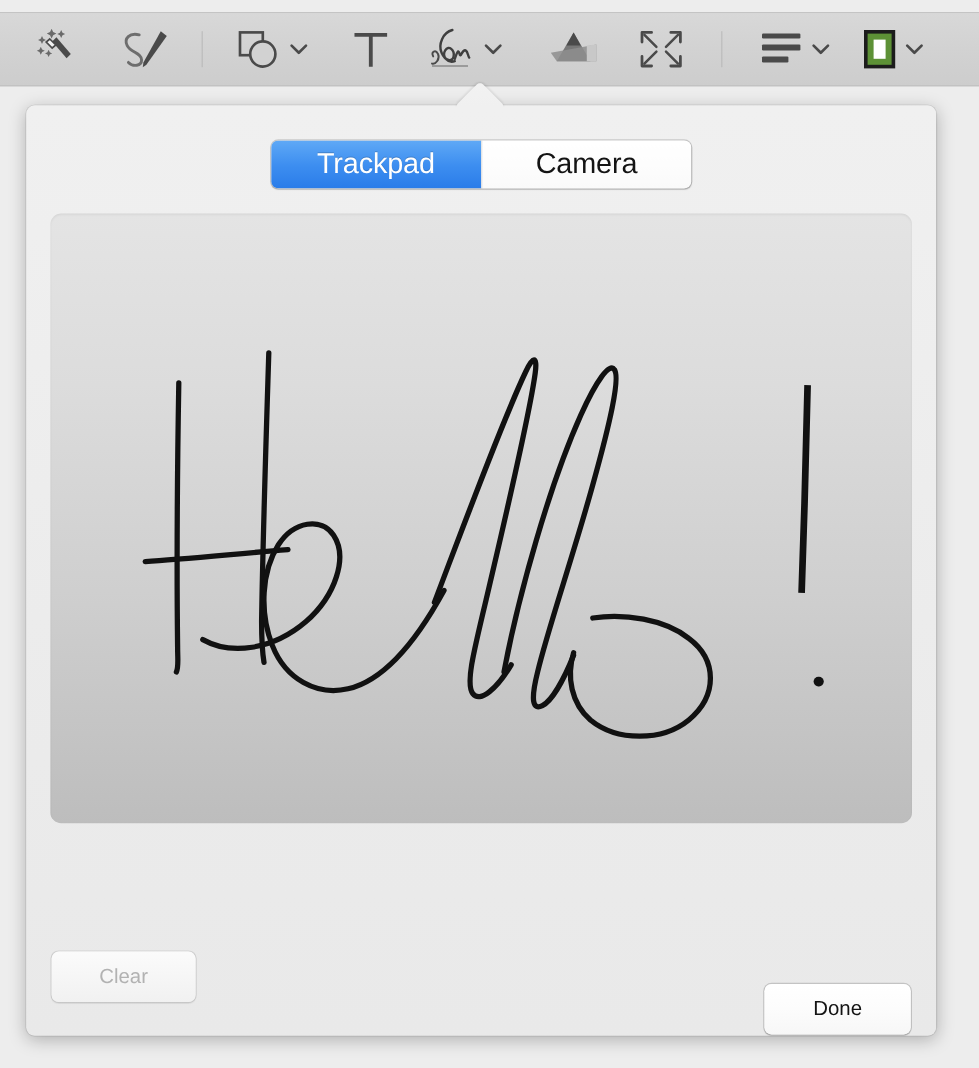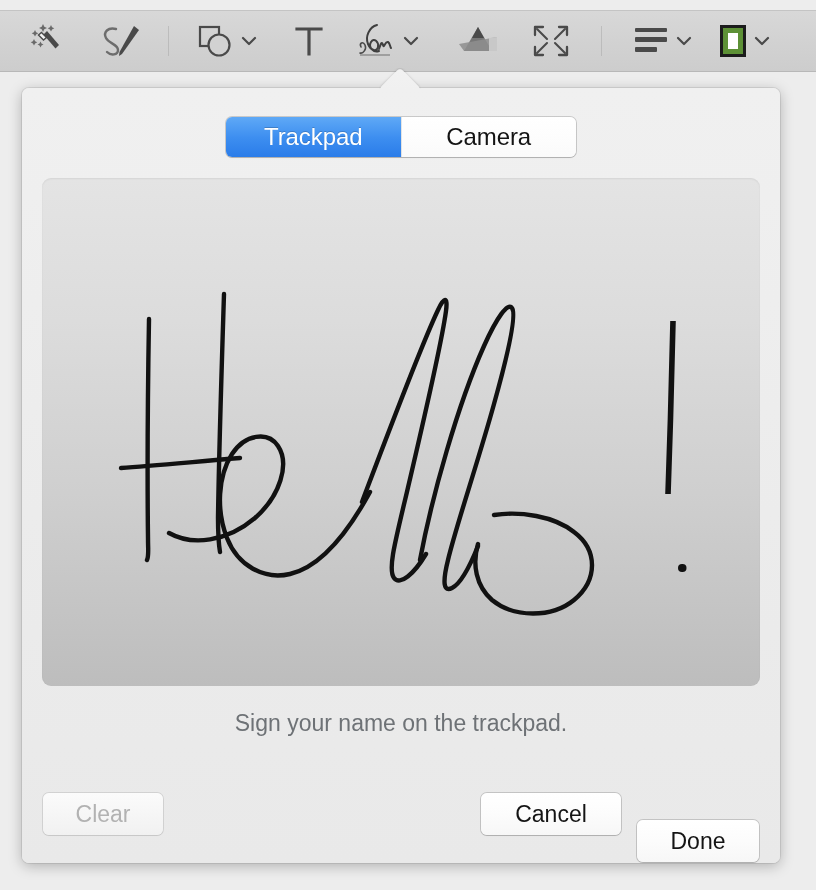--- a/index.html
+++ b/index.html
@@ -113,21 +113,21 @@
     text-align: center;
     font-size: 23px;
     color: #6e7276;
   }
 
   
   .btn {
     position: absolute;
     height: 42px;
     display: flex; align-items: center; justify-content: center;
-    font-size: 23px;
+    font-size: 17px;
     border-radius: 6px;
     background: linear-gradient(to bottom, #ffffff 0%, #fcfcfc 50%, #f7f7f7 100%);
     box-shadow: 0 1px 1px rgba(0,0,0,.10), 0 0 0 1px rgba(0,0,0,.16);
     color: #141414;
     cursor: default;
   }
   #btn-clear {
     left: 21px; top: 705px; width: 120px;
     background: linear-gradient(to bottom, #fbfbfb 0%, #f6f6f6 50%, #f1f1f1 100%);
     color: #b2b2b2;
@@ -293,20 +293,18 @@
 
           <path d="M436 366 C430 386, 434 408, 450 422 C472 440, 510 440, 532 422 C556 402, 556 372, 532 354 C512 338, 478 333, 452 337" stroke-width="4.4"></path>
 
           <path d="M631 143 C630 190, 628 262, 626 316" stroke-width="5.6" stroke-linecap="butt"></path>
 
           <path d="M640 390 L640.5 390" stroke-width="8" stroke-linecap="round"></path>
         </g>
       </svg>
     </div>
 
-    <div id="caption">Sign your name on the trackpad.</div>
 
     <div class="btn" id="btn-clear">Clear</div>
-    <div class="btn" id="btn-cancel">Cancel</div>
     <div class="btn" id="btn-done">Done</div>
 
   </div>
 </div>
 
 </body></html>

